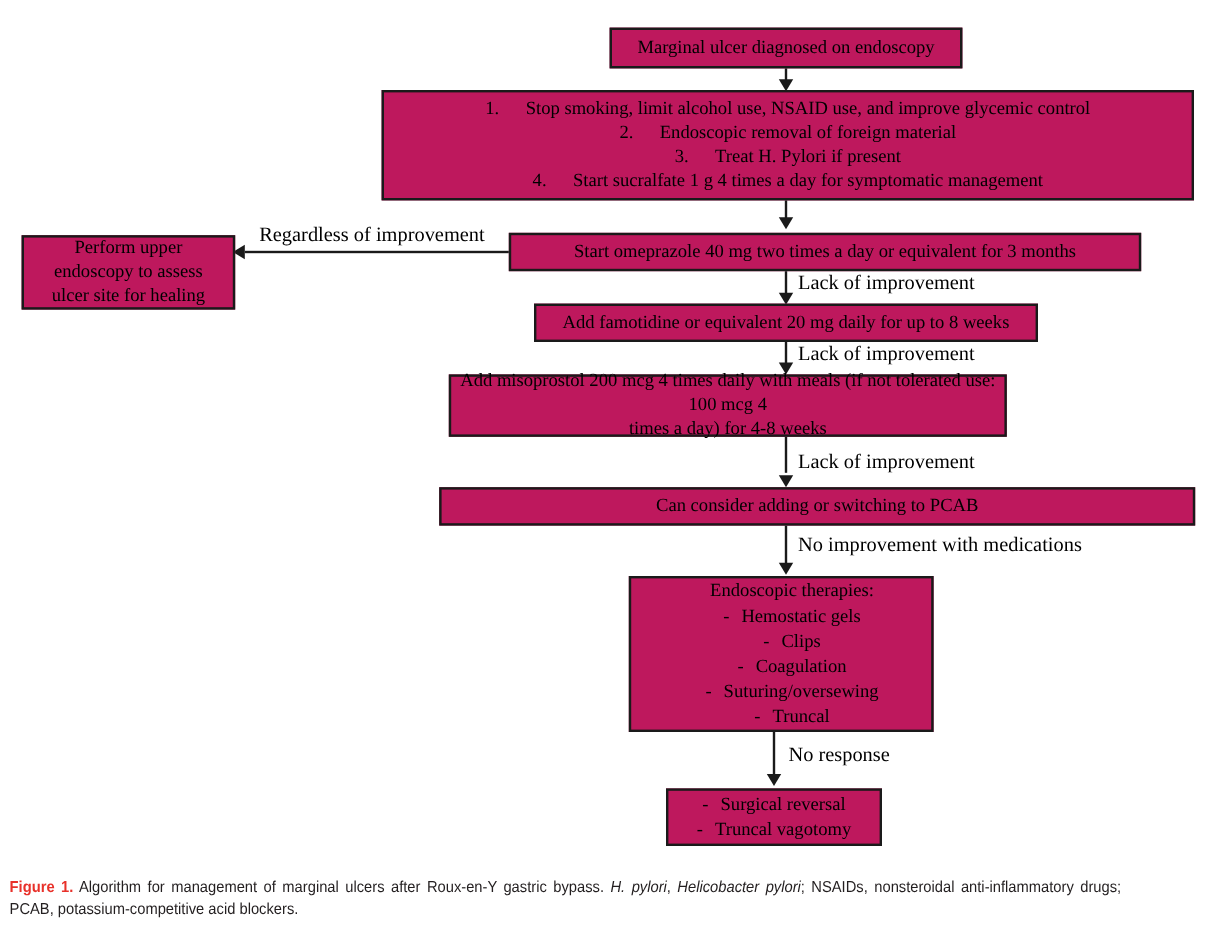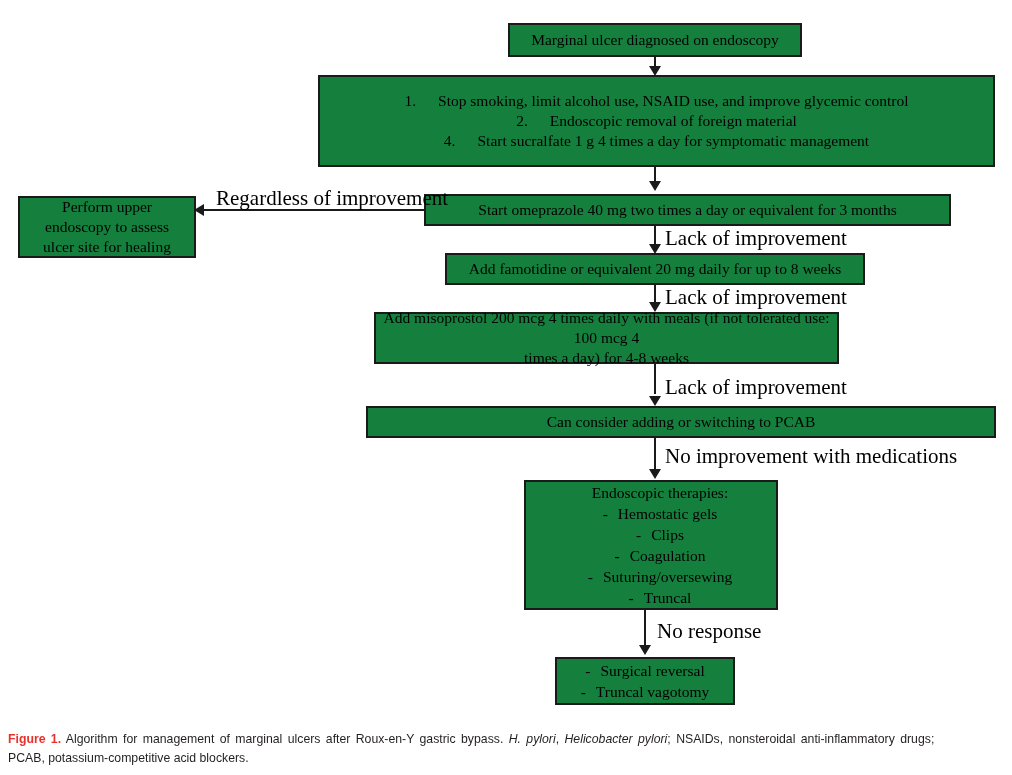--- a/index.html
+++ b/index.html
@@ -14,21 +14,21 @@
     background: #ffffff;
     overflow: hidden;
     font-family: "Liberation Serif", "DejaVu Serif", serif;
   }
 
   
   .box {
     position: absolute;
     box-sizing: border-box;
     border: 2px solid #1a1a1a;
-    background: #15803d;
+    background: #be185d;
     display: flex;
     flex-direction: column;
     align-items: center;
     justify-content: center;
     text-align: center;
     color: #000000;
     font-family: "Liberation Serif", "DejaVu Serif", serif;
     font-size: 15.5px;
     line-height: 1.28;
     padding: 3px 6px;
@@ -83,21 +83,21 @@
     width: 0;
     height: 0;
     border-top: 6px solid transparent;
     border-bottom: 6px solid transparent;
     border-right: 10px solid #1a1a1a;
   }
   .edge-label {
     position: absolute;
     color: #000000;
     font-family: "Liberation Serif", "DejaVu Serif", serif;
-    font-size: 21px;
+    font-size: 17px;
     white-space: nowrap;
   }
 
   
   #caption {
     position: absolute;
     left: 8px;
     top: 729px;
     width: 996px;
     font-family: "Liberation Sans", "DejaVu Sans", sans-serif;
@@ -126,20 +126,23 @@
   <div class="arrow-down" style="left:649px; top:66px;"></div>
 
   <div class="box" style="left:318px; top:75px; width:677px; height:92px; justify-content:center;">
     <span class="numrow">
       <span class="num">1.</span><span>Stop smoking, limit alcohol use, NSAID use, and improve glycemic control</span>
     </span>
     <span class="numrow">
       <span class="num">2.</span><span>Endoscopic removal of foreign material</span>
     </span>
     <span class="numrow">
+      <span class="num">3.</span><span>Treat H. Pylori if present</span>
+    </span>
+    <span class="numrow">
       <span class="num">4.</span><span>Start sucralfate 1 g 4 times a day for symptomatic management</span>
     </span>
   </div>
 
   <div class="vline" style="left:654px; top:167px; height:16px;"></div>
   <div class="arrow-down" style="left:649px; top:181px;"></div>
 
   <div class="box" style="left:424px; top:194px; width:527px; height:32px;">
     <span class="line">Start omeprazole 40 mg two times a day or equivalent for 3 months</span>
   </div>

